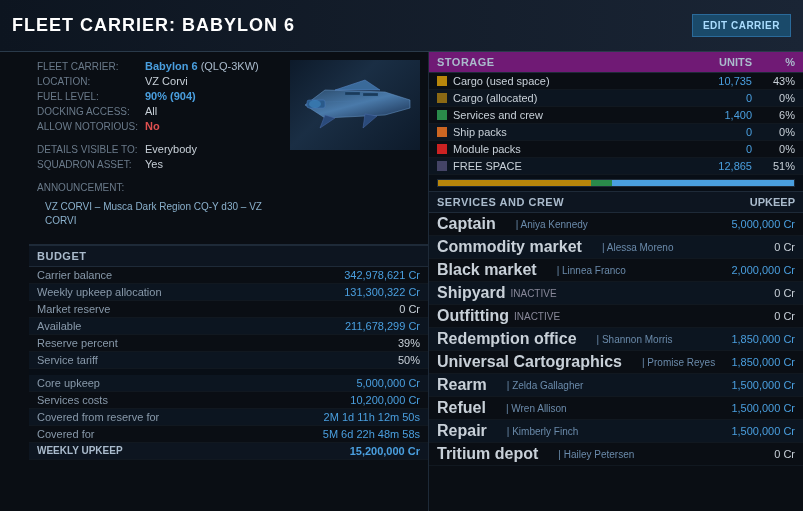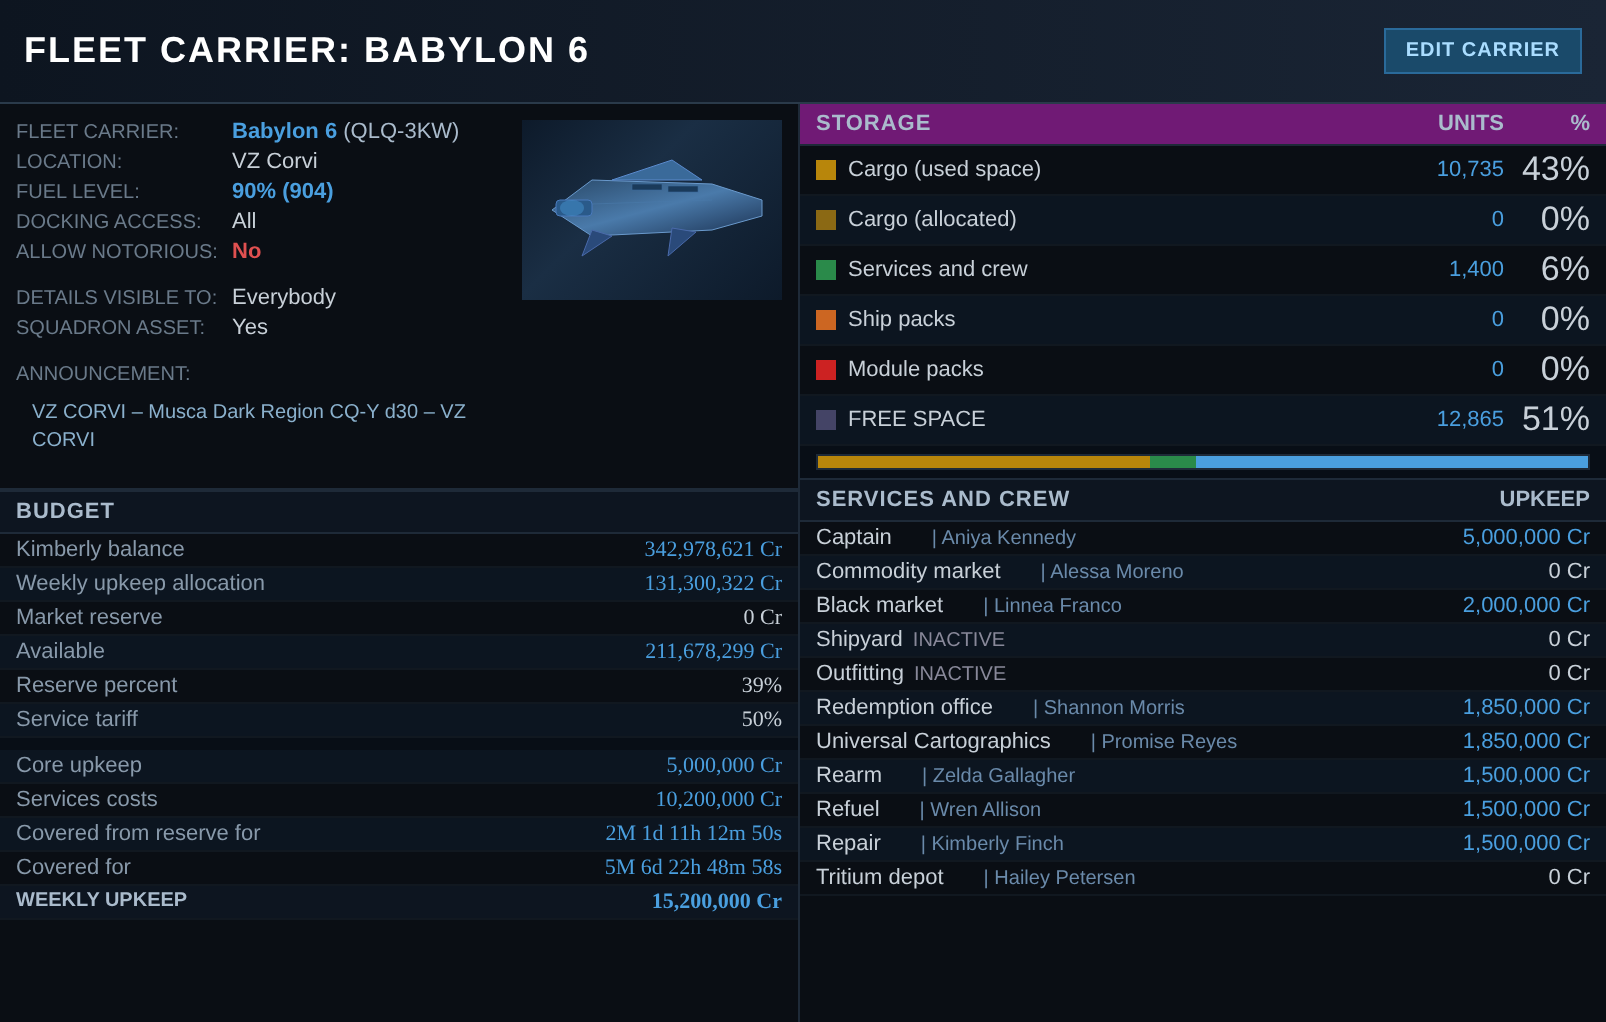--- a/index.html
+++ b/index.html
@@ -62,20 +62,21 @@
       display: flex;
       height: 459px;
     }
 
     
     .left-panel {
       width: 400px;
       border-right: 1px solid #1e2a38;
       display: flex;
       flex-direction: column;
+      margin-left: 29px;
     }
 
     
     .info-section {
       display: flex;
       padding: 8px;
       border-bottom: 1px solid #1e2a38;
       min-height: 140px;
     }
     .info-fields {
@@ -164,21 +165,20 @@
       background: #0c1520;
     }
     .budget-label {
       color: #8899aa;
       font-size: 11px;
     }
     .budget-value {
       color: #4a9fdf;
       font-size: 11px;
       text-align: right;
-      font-family: Liberation Serif, serif;
     }
     .budget-value.white {
       color: #c8d0d8;
     }
     .budget-divider {
       height: 6px;
       background: #080e16;
     }
     .budget-row.weekly-header {
       background: #0d1520;
@@ -260,21 +260,21 @@
       width: 80px;
       text-align: right;
       color: #4a9fdf;
       font-size: 11px;
       padding-right: 8px;
     }
     .storage-pct {
       width: 35px;
       text-align: right;
       color: #c8d0d8;
-      font-size: 17px;
+      font-size: 11px;
     }
     .storage-bar-container {
       padding: 4px 8px;
       background: #080e16;
     }
     .storage-bar {
       height: 8px;
       background: #1a2535;
       display: flex;
       border: 1px solid #1e2a38;
@@ -318,22 +318,22 @@
       display: flex;
       align-items: center;
       padding: 2px 8px;
       border-bottom: 1px solid #111820;
     }
     .service-row:nth-child(even) {
       background: #0c1520;
     }
     .service-name {
       color: #c8d0d8;
-      font-size: 11px;
-      font-weight: normal;
+      font-size: 16px;
+      font-weight: bold;
     }
     .service-person {
       color: #6a8aaa;
       font-size: 10px;
       margin-left: 20px;
     }
     .service-status {
       color: #888899;
       font-size: 10px;
       text-transform: uppercase;
@@ -433,21 +433,21 @@
 
           <line x1="30" y1="32" x2="90" y2="30" stroke="#4a7aaa" stroke-width="0.5" opacity="0.6"></line>
         </svg>
       </div>
     </div>
 
     <div class="budget-section">
       <div class="section-header">BUDGET</div>
       <div class="budget-table" id="budget-rows">
           <div class="budget-row">
-    <span class="budget-label">Kimberly balance</span>
+    <span class="budget-label">Carrier balance</span>
     <span class="budget-value">342,978,621 Cr</span>
   </div>
           <div class="budget-row">
     <span class="budget-label">Weekly upkeep allocation</span>
     <span class="budget-value">131,300,322 Cr</span>
   </div>
           <div class="budget-row">
     <span class="budget-label">Market reserve</span>
     <span class="budget-value white">0 Cr</span>
   </div>

